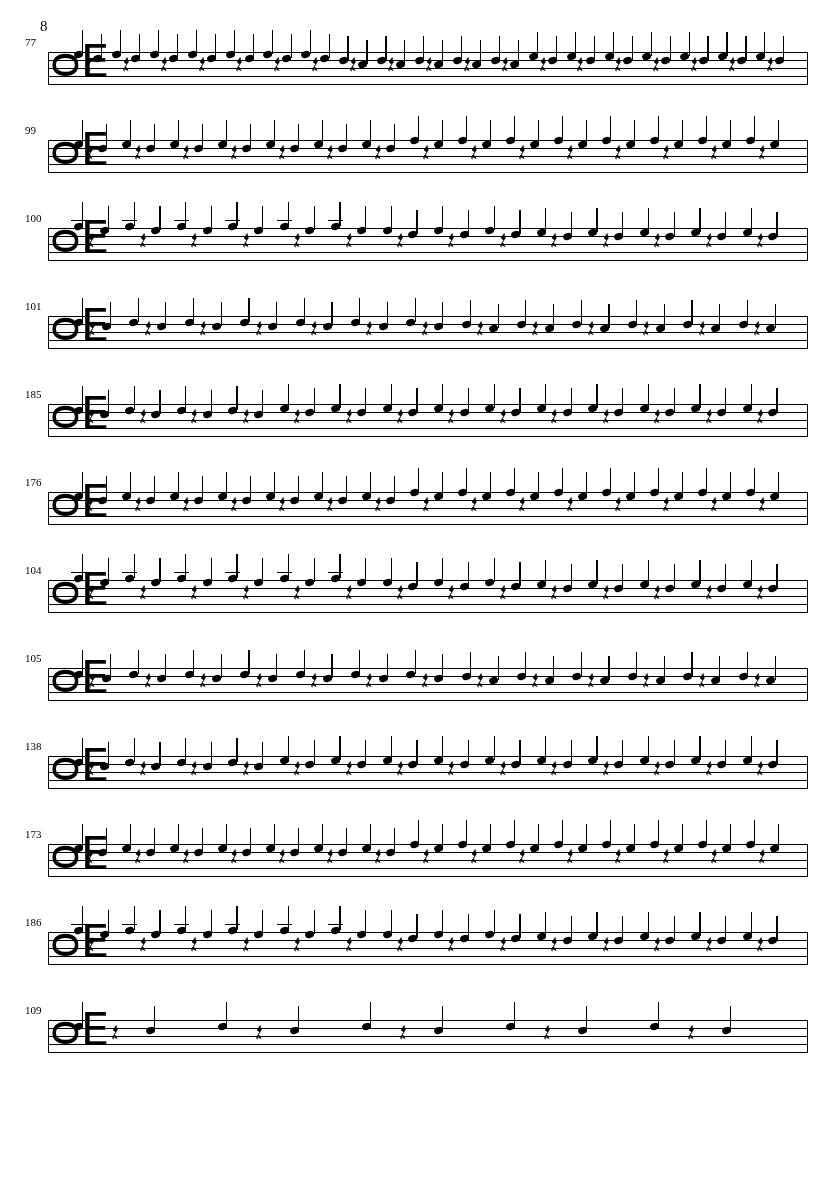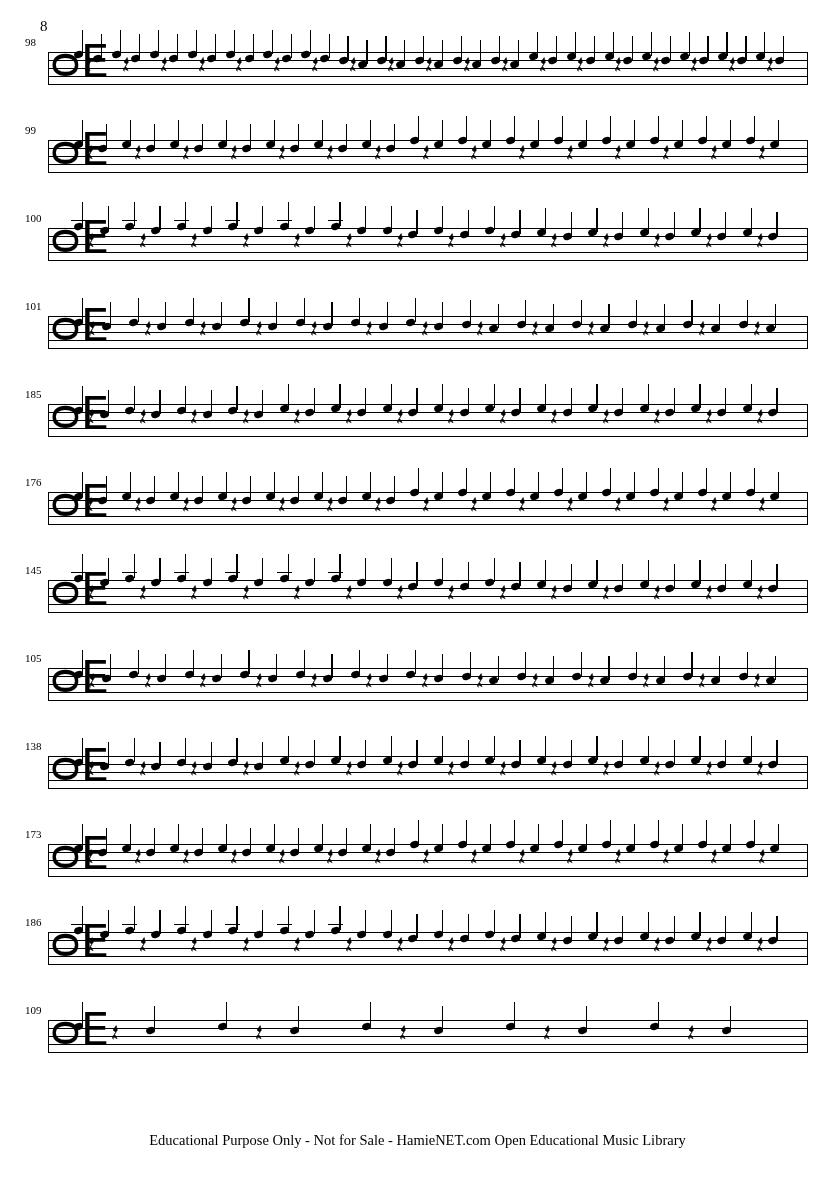--- a/index.html
+++ b/index.html
@@ -132,21 +132,21 @@
 </style>
 </head>
 <body>
 
 <div class="page">
 
   <div class="page-number">8</div>
 
   <div class="systems" id="systems-container">
       <div class="system">
-        <div class="measure-number">98</div>
+        <div class="measure-number">77</div>
         <div class="staff">
           <div class="line l0"></div>
           <div class="line l1"></div>
           <div class="line l2"></div>
           <div class="line l3"></div>
           <div class="line l4"></div>
           <div class="barline start"></div>
           <div class="barline end"></div>
           <div class="clef">ᴑE</div>
           <div class="note" style="left: 26px; top: -1px;"></div>
@@ -1026,21 +1026,21 @@
           <div class="rest" style="left: 710.48px; top: 5px;">
             <svg width="8" height="17" viewBox="0 0 8 17">
               <path d="M5.2 0.5 L2.0 5.0 L5.0 7.6 L1.8 11.2 C1.0 12.2 1.4 13.6 2.6 14.2 C1.4 13.0 2.4 11.8 3.6 12.4 L6.2 13.8 L3.4 9.0 L6.4 5.2 Z" fill="#000" stroke="#000" stroke-width="0.5"></path>
             </svg>
           </div>
           <div class="note" style="left: 722px; top: 1px;"></div>
           <div class="stem" style="left: 730.2px; top: -20px;"></div>
         </div>
       </div>
       <div class="system">
-        <div class="measure-number">145</div>
+        <div class="measure-number">104</div>
         <div class="staff">
           <div class="line l0"></div>
           <div class="line l1"></div>
           <div class="line l2"></div>
           <div class="line l3"></div>
           <div class="line l4"></div>
           <div class="barline start"></div>
           <div class="barline end"></div>
           <div class="clef">ᴑE</div>
           <div class="note" style="left: 26px; top: -5px;"></div>
@@ -1792,15 +1792,14 @@
             <svg width="8" height="17" viewBox="0 0 8 17">
               <path d="M5.2 0.5 L2.0 5.0 L5.0 7.6 L1.8 11.2 C1.0 12.2 1.4 13.6 2.6 14.2 C1.4 13.0 2.4 11.8 3.6 12.4 L6.2 13.8 L3.4 9.0 L6.4 5.2 Z" fill="#000" stroke="#000" stroke-width="0.5"></path>
             </svg>
           </div>
           <div class="note" style="left: 674px; top: 7px;"></div>
           <div class="stem" style="left: 682.2px; top: -14px;"></div>
         </div>
       </div>
     </div>
 
-  <div class="footer">Educational Purpose Only - Not for Sale - HamieNET.com Open Educational Music Library</div>
 
 </div>
 
 </body></html>

